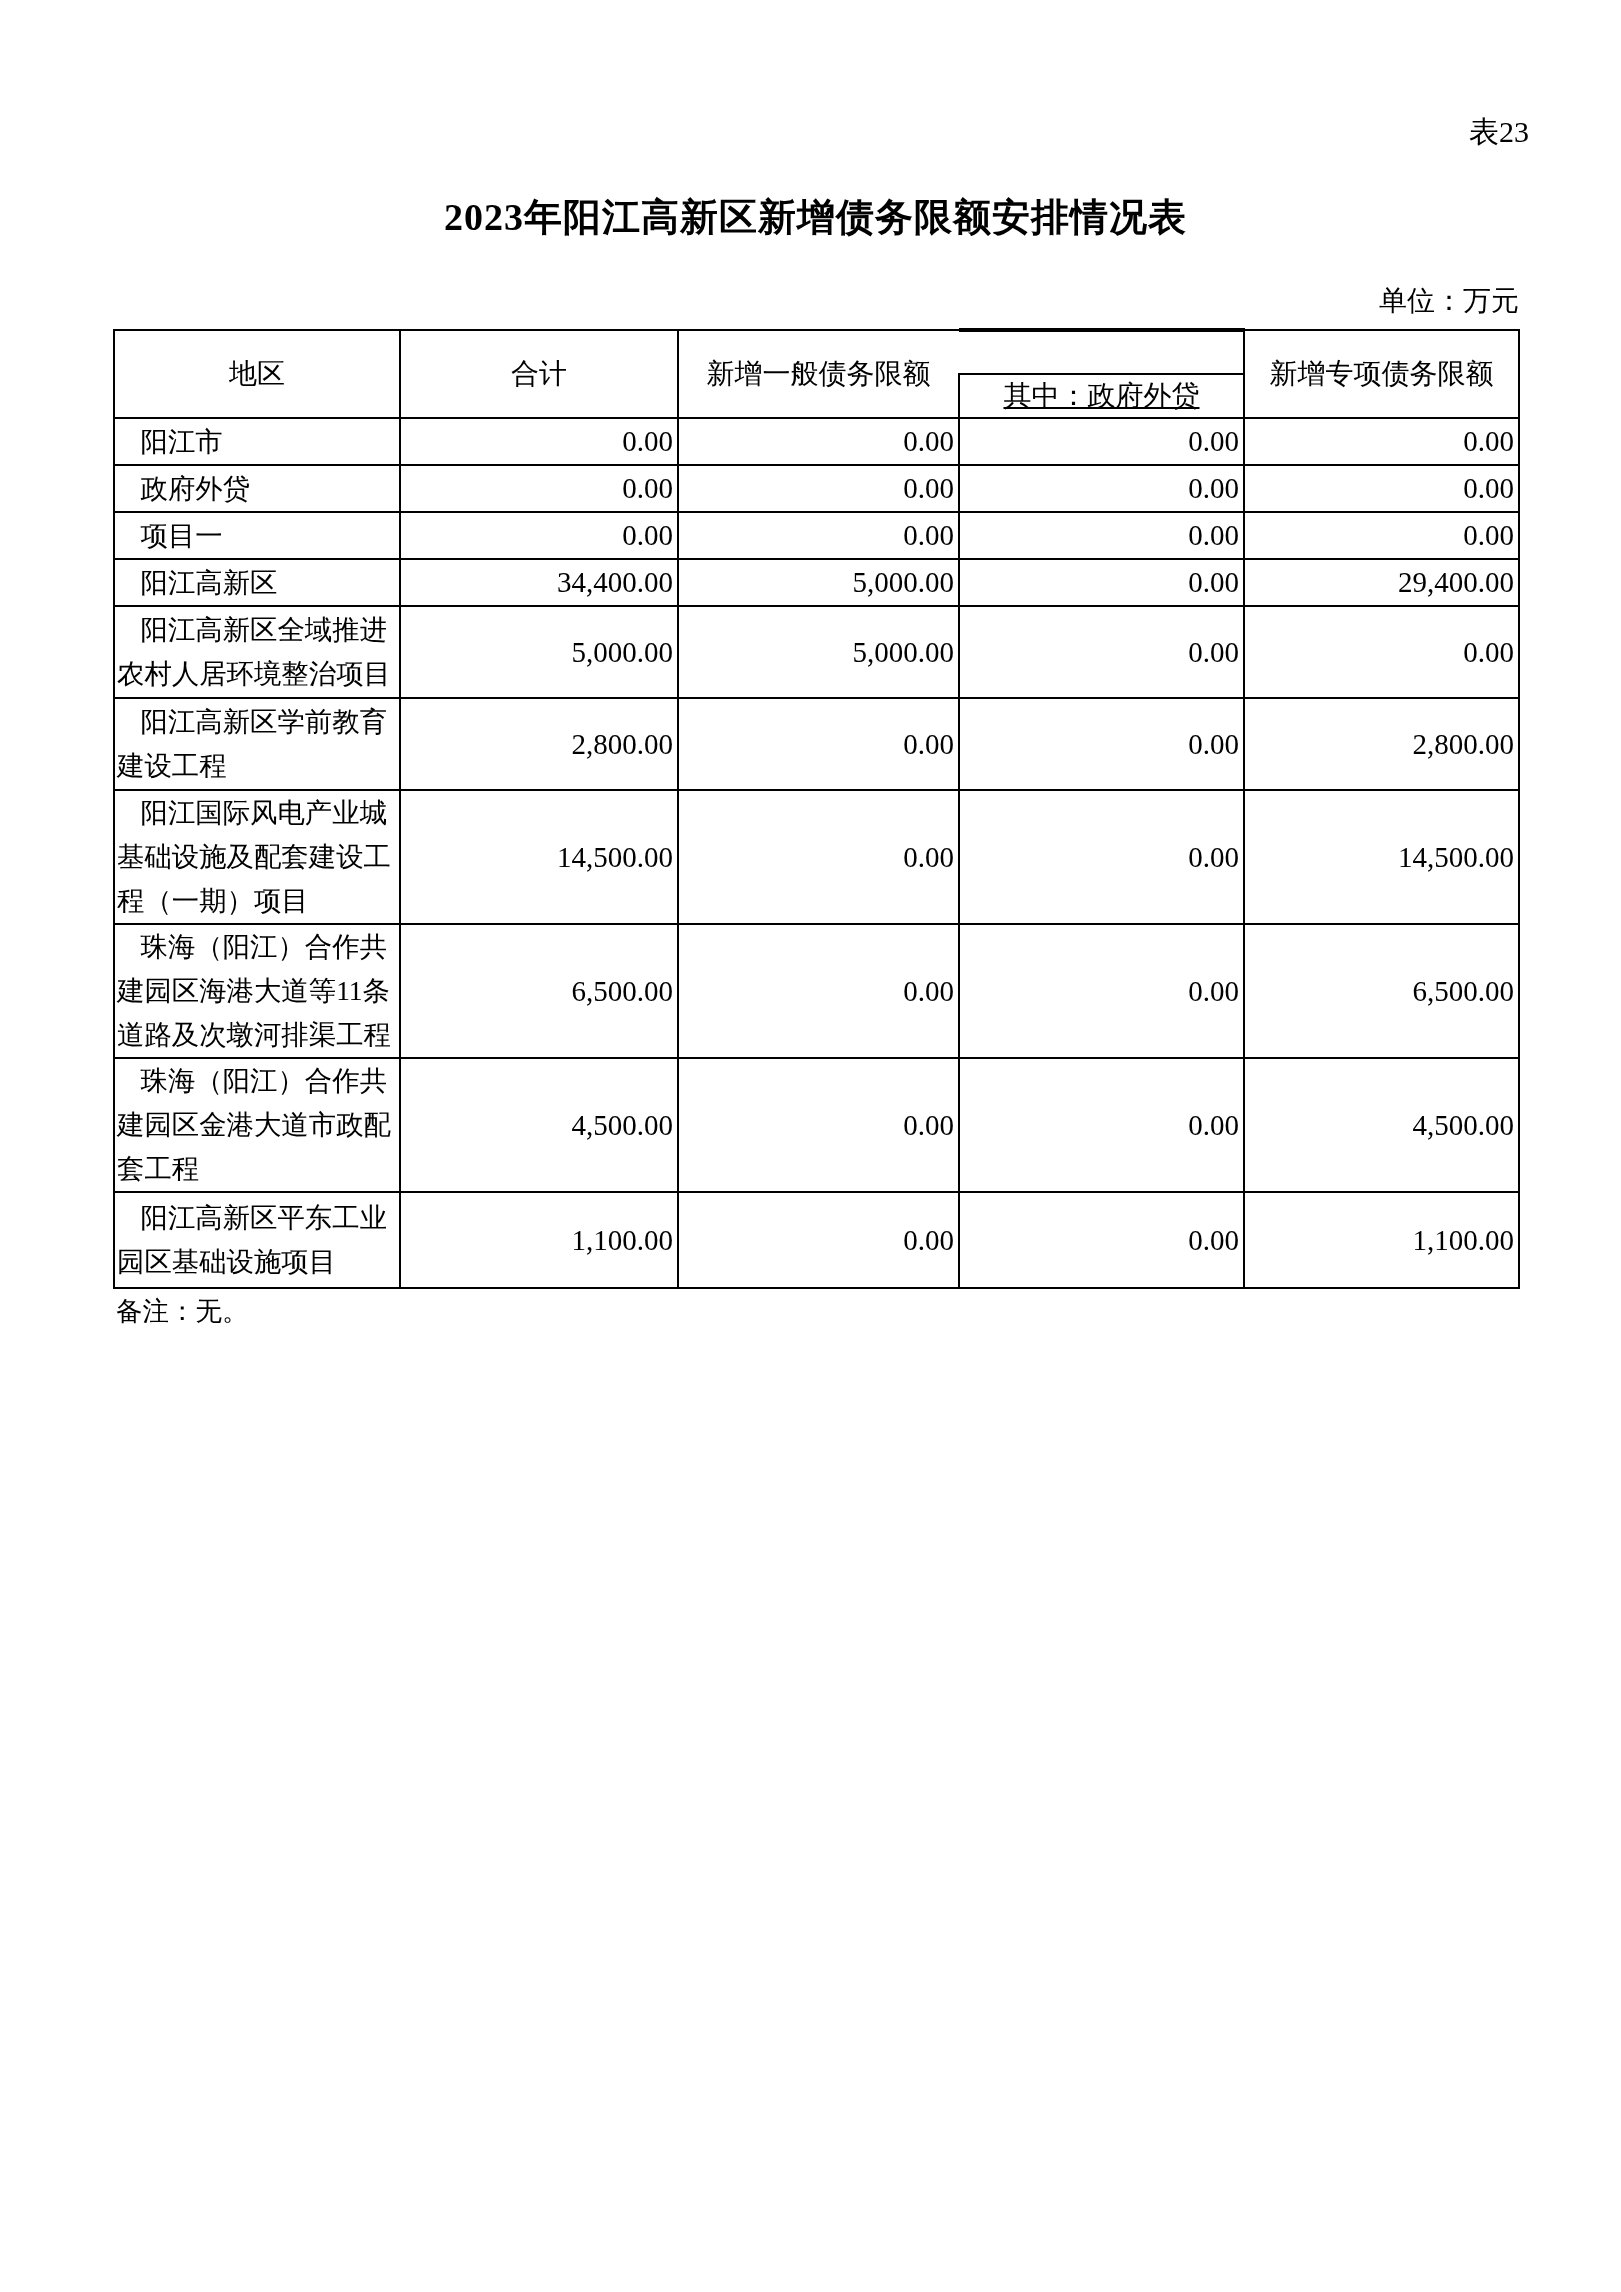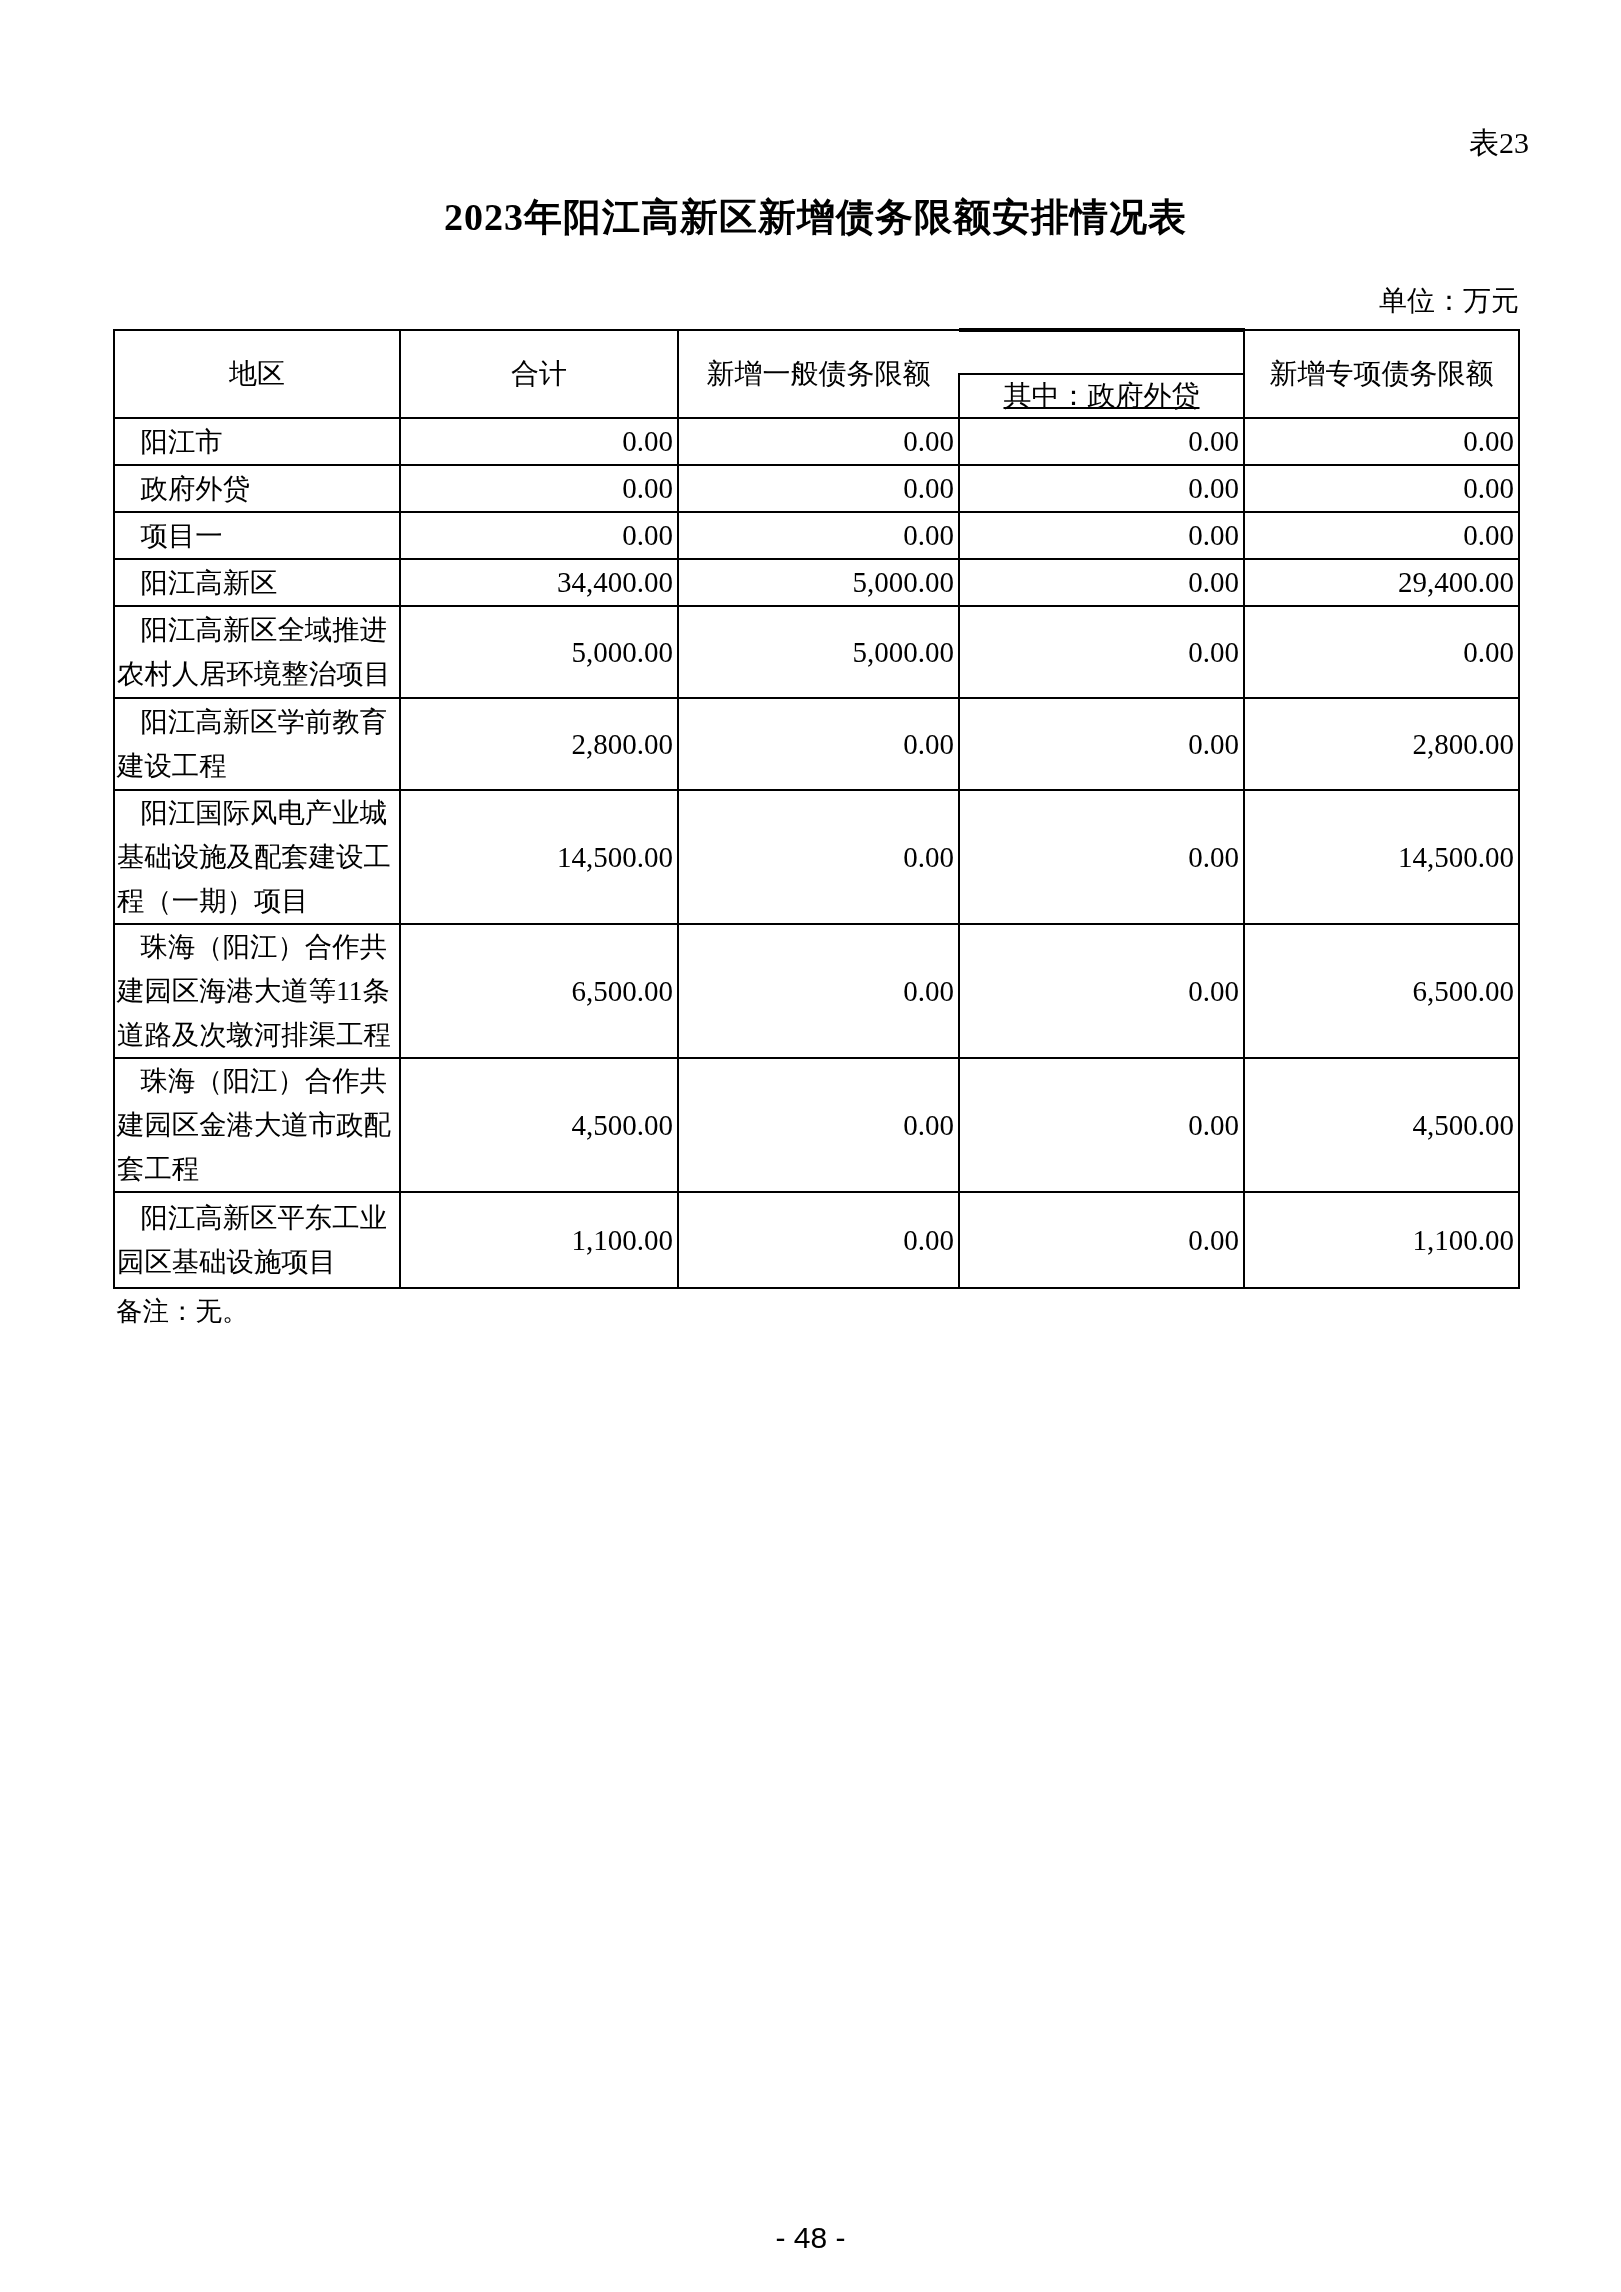--- a/index.html
+++ b/index.html
@@ -5,21 +5,21 @@
   html,body { margin:0; padding:0; background:#e8e8e8; }
   .page {
     position:relative;
     width:1621px; height:2293px;
     margin:0 auto;
     background:#ffffff;
     font-family:"Liberation Serif","DejaVu Serif",serif;
     color:#000;
   }
   .corner-label {
-    position:absolute; top:123px; right:92px;
+    position:absolute; top:112px; right:92px;
     font-size:30px;
   }
   .doc-title {
     position:absolute; top:192px; left:112px; width:1407px;
     margin:0; text-align:center;
     font-size:38px; font-weight:bold; letter-spacing:1px;
   }
   .unit-label {
     position:absolute; top:282px; right:102px;
     font-size:28px;
@@ -186,16 +186,15 @@
           <td class="num">1,100.00</td>
           <td class="num">0.00</td>
           <td class="num">0.00</td>
           <td class="num">1,100.00</td>
         </tr>
       </tbody>
     </table>
     <div class="note-line">备注：无。</div>
   </div>
 
-  <div class="page-number">- 48 -</div>
 
 </div>
 
 
 </body></html>

